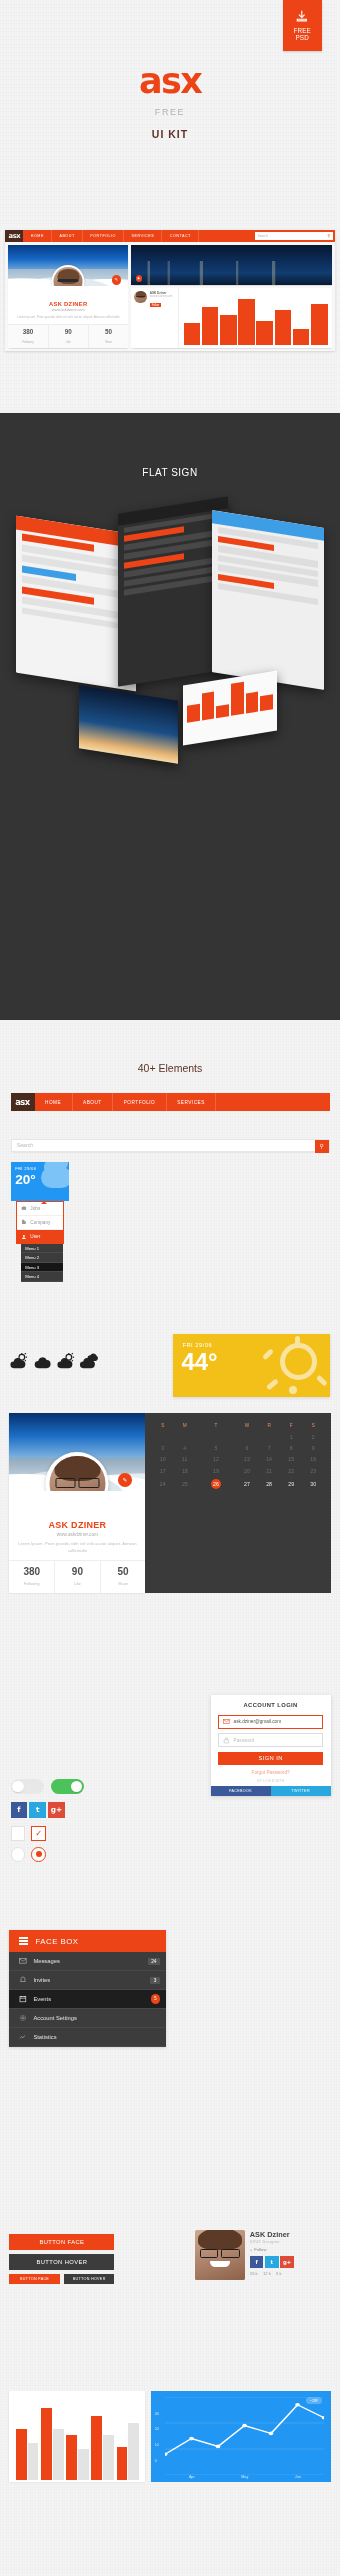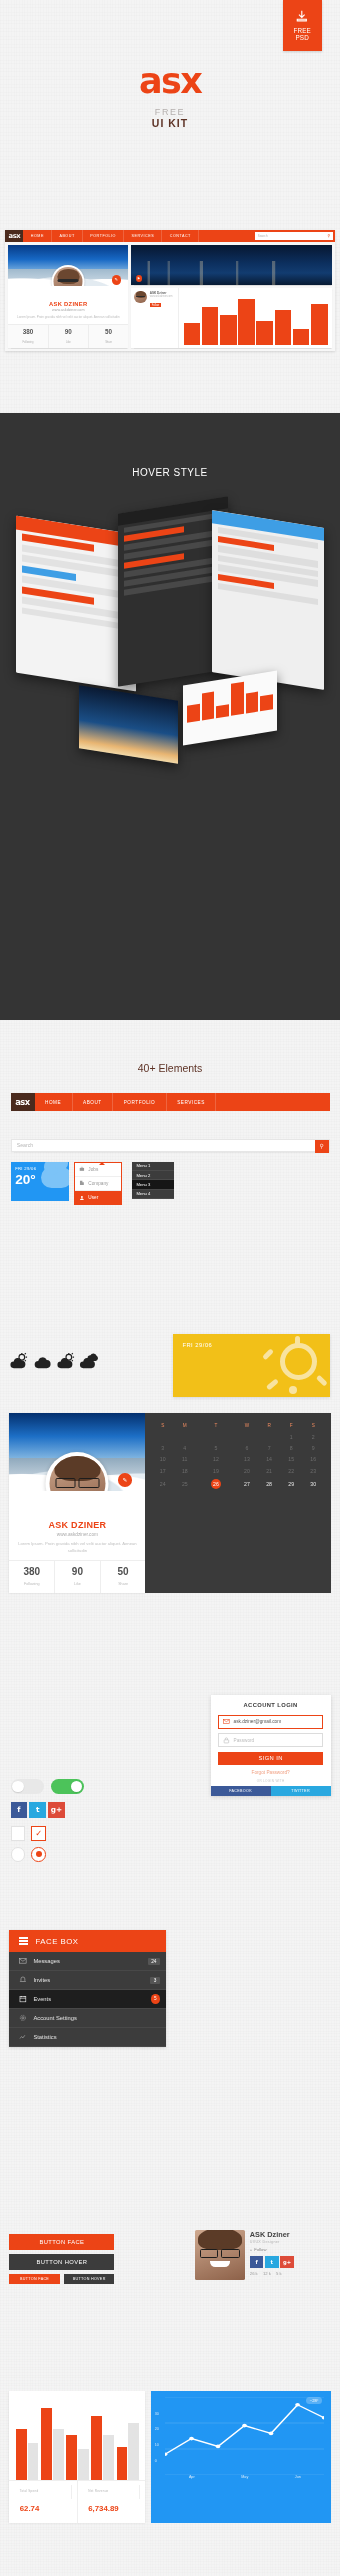--- a/index.html
+++ b/index.html
@@ -22,21 +22,21 @@
     box-shadow:0 1px 2.1px rgba(0,0,0,.16);
   }
   #psd-badge .dl { width:13.6px; height:13.6px; margin-bottom:4.2px; }
   #psd-badge .t { font-size:6.3px; line-height:7.8px; letter-spacing:0.2px; }
 
   
   #hero { top:63px; text-align:center; }
   #hero .logo { font-size:35px; font-weight:bold; color:#ec4416; letter-spacing:-1.6px;
     font-family:"DejaVu Sans", sans-serif; line-height:37px; }
   #hero .free { font-size:9px; color:#b5b0ae; letter-spacing:1.6px; margin-top:7.3px; }
-  #hero .uikit { font-size:10.5px; color:#5e3326; letter-spacing:1px; font-weight:bold; margin-top:0; }
+  #hero .uikit { font-size:10.5px; color:#5e3326; letter-spacing:1px; font-weight:bold; margin-top:11px; }
 
   
   #site { top:230px; height:173px; }
   #site .shell { margin:0 5.2px; background:#fff; box-shadow:0 0.5px 2.6px rgba(0,0,0,.13); }
   #site .nav { height:11.5px; background:#ec4416; display:flex; align-items:stretch; }
   #site .nav .brand { width:18.3px; background:#4a2a1d; color:#fff; font-size:6.8px; font-weight:bold;
      display:flex; align-items:center; justify-content:center; font-family:"DejaVu Sans",sans-serif;
      letter-spacing:-0.5px; }
   #site .nav a { flex:0 0 auto; padding:0 7.3px; color:#fff; font-size:3.7px; letter-spacing:0.5px;
      display:flex; align-items:center; border-right:0.5px solid rgba(255,255,255,.17); }
@@ -147,21 +147,21 @@
   #nav2 .bar a { padding:0 10.5px; color:#fff; font-size:4.7px; letter-spacing:0.5px; display:flex;align-items:center;
      border-right:0.5px solid rgba(255,255,255,.18); }
 
   #widgets { top:1125px; }
   #widgets .search {
      margin:13.6px 10.5px 0; height:13.6px; background:#fff; border:0.5px solid #e6e6e6;
      display:flex; align-items:center; padding:0 5.2px; color:#b8b8b8; font-size:5.2px;
      box-shadow:0 0.5px 1px rgba(0,0,0,.05); position:relative; }
   #widgets .search .cursor { position:absolute; right:0; top:0; width:13.6px; height:13.6px; background:#ec4416;
      color:#fff; display:flex;align-items:center;justify-content:center; font-size:5.8px; }
-  #widgets .row2 { display:flex; margin:9.4px 10.5px 0; gap:0; align-items:flex-start; }
+  #widgets .row2 { display:flex; margin:9.4px 10.5px 0; gap:0; align-items:flex-start;flex-direction:column; }
   #widgets .wcard { width:58px; height:39px; background:#2196f3; color:#fff; position:relative; overflow:hidden; }
   #widgets .wcard .d { font-size:4.2px; padding:4.2px 0 0 4.7px; letter-spacing:0.3px; }
   #widgets .wcard .t { font-size:13.6px; font-weight:bold; padding:1px 0 0 4.7px; }
   #widgets .wcard .cl { position:absolute; right:-3.1px; top:5.2px; width:31px;height:21px;
      background:#7cc3f7; border-radius:13.6px; }
   #widgets .wcard .cl:before{content:'';position:absolute;left:3.1px;top:-7.3px;width:15.7px;height:15.7px;
      border-radius:50%;background:#7cc3f7;}
   #widgets .wcard .cl:after{content:'';position:absolute;left:13.6px;top:-10.5px;width:13.6px;height:13.6px;
      border-radius:50%;background:#7cc3f7;}
 
@@ -424,21 +424,21 @@
             <i style="height:30%"></i>
               <i style="height:75%"></i>
           </div>
         </div>
       </div>
     </div>
   </div>
 </div>
 
 <div class="sec" id="flat">
-  <div class="ttl">HOVER STYLE</div>
+  <div class="ttl">FLAT SIGN</div>
   <div class="persp">
     <div class="sheet s1">
       <div class="hdr"></div>
         <div class="row o"></div>
         <div class="row"></div>
       <div class="row"></div>
         <div class="row b"></div>
         <div class="row"></div>
       <div class="row o"></div>
         <div class="row"></div>
@@ -552,20 +552,21 @@
       <path d="M10 33a7 7 0 010-14 9 9 0 0117-2 7 7 0 01-1 16z" fill="#222"></path>
         </svg></div>
     <div class="wi">
       <svg viewBox="0 0 40 36" width="19" height="18">
           <path d="M24 18a6 6 0 110-12 7 7 0 0113 1 6 6 0 01-2 11z" fill="#222"></path>
       <path d="M9 33a7 7 0 010-14 9 9 0 0117-2 7 7 0 01-1 16z" fill="#222"></path>
         </svg></div>
   </div>
   <div class="big">
     <div class="d">FRI 29/06</div>
+    <div class="t">44°</div>
     <div class="sun"></div>
     <div class="ray" style="right:30px;top:2.1px;width:4.7px;height:11.5px;"></div>
     <div class="ray" style="right:57px;top:18px;width:11.5px;height:4.7px;transform:rotate(-45deg);"></div>
     <div class="ray" style="right:2.1px;top:44px;width:11.5px;height:4.7px;transform:rotate(45deg);"></div>
     <div class="ray" style="right:51px;top:48px;width:12.6px;height:5.2px;transform:rotate(-40deg);"></div>
     <div class="ray" style="right:33px;top:52px;width:8.4px;height:8.4px;border-radius:50%;"></div>
   </div>
 </div>
 
 <div class="sec" id="bigprofile">
@@ -821,30 +822,20 @@
           </div>
           <div class="g">
             <i class="o" style="height: 78%;"></i>
             <i class="l" style="height: 55%;"></i>
           </div>
           <div class="g">
             <i class="o" style="height: 40%;"></i>
             <i class="l" style="height: 70%;"></i>
           </div>
         </div>
-      <div class="foot">
-        <div>
-          <div class="k">Total Spend</div>
-          <div class="v">62.74</div>
-        </div>
-        <div>
-          <div class="k">Net Revenue</div>
-          <div class="v">6,734.89</div>
-        </div>
-      </div>
     </div>
     <div class="linecard">
       <div class="tag">~28°</div>
       <div class="yax">
         <div>30</div>
         <div>20</div>
         <div>10</div>
         <div>0</div>
       </div>
       <div class="svgwrap">

